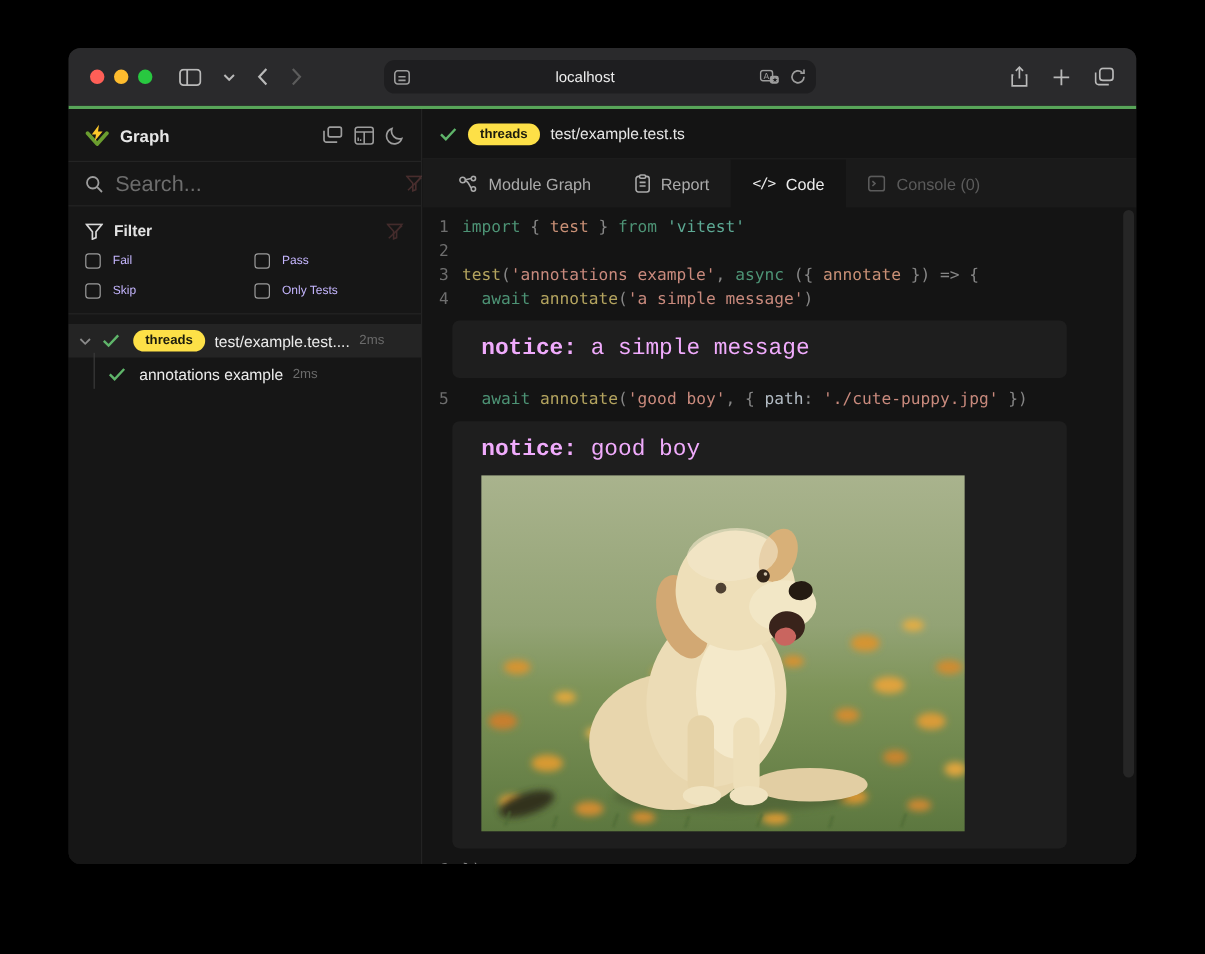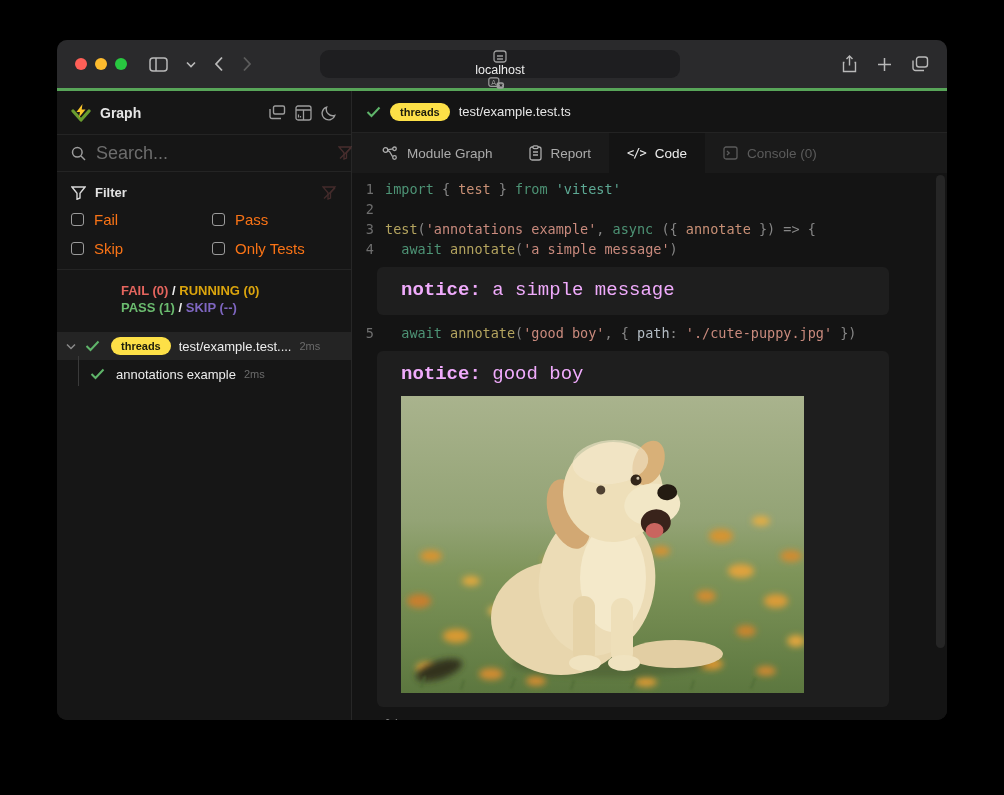--- a/index.html
+++ b/index.html
@@ -10,21 +10,21 @@
             box-shadow:0 25px 60px rgba(0,0,0,.7); }
 
   
   .chrome { height:48px; background:#2a2a2c; display:flex; align-items:center; padding:0 18px; position:relative; }
   .lights { display:flex; gap:8px; margin-right:22px; }
   .light { width:12px; height:12px; border-radius:50%; }
   .chrome-icon { color:#b9b9b9; display:flex; align-items:center; justify-content:center; }
   .chrome-icon.dim { color:#5c5c5c; }
   .chrome-left { display:flex; align-items:center; gap:18px; }
   .urlbar { position:absolute; left:263px; top:10px; width:360px; height:28px; border-radius:9px;
-            background:#1e1e20; display:flex; align-items:center; padding:0 8px;flex-direction:column; }
+            background:#1e1e20; display:flex; align-items:center; padding:0 8px; }
   .urlbar .addr { flex:1; text-align:center; color:#ededed; font-size:12.5px; }
   .chrome-right { position:absolute; right:18px; display:flex; gap:20px; align-items:center; }
 
   .green-line { height:3px; background:#58a559; }
 
   
   .app { display:flex; height:629px; background:#141414; }
   .sidebar { width:295px; background:#161616; border-right:1px solid #272727; display:flex; flex-direction:column; }
   .main { flex:1; display:flex; flex-direction:column; min-width:0; background:#141414; position:relative; }
 
@@ -37,21 +37,21 @@
   .sb-search input { flex:1; background:transparent; border:none; outline:none; color:#cfcfcf; font-size:18px; }
   .sb-search input::placeholder { color:#6d6d6d; }
 
   
   .filter { padding:13px 14px 12px; }
   .filter-title-row { display:flex; align-items:center; gap:9px; color:#e2e2e2; }
   .filter-title { font-size:13px; font-weight:700; }
   .filter-grid { margin-top:11px; display:grid; grid-template-columns:141px 1fr; row-gap:12px; }
   .chk { display:flex; align-items:center; gap:10px; cursor:default; }
   .chk .box { width:13px; height:13px; border:1.4px solid #9b9b9b; border-radius:3px; background:transparent; }
-  .chk .lbl { color:#f97316; font-size:15px; }
+  .chk .lbl { color:#c4b5fd; font-size:10px; }
 
   .sb-divider { border-top:1px solid #242424; }
 
   
   .status { margin:12px 0 8px; padding-left:64px; font-size:13px; font-weight:700; line-height:17px; white-space:pre; }
   .st-fail { color:#e5655e; } .st-running { color:#dba50d; }
   .st-pass { color:#6bbb6f; } .st-skip { color:#7e66c0; }
   .st-sep { color:#ececec; }
 
   
@@ -266,22 +266,20 @@
           </div>
           <div class="chk">
             <span class="box"></span>
             <span class="lbl">Only Tests</span>
           </div>
         </div>
       </div>
 
       <div class="sb-divider"></div>
 
-      <div class="status"><span class="st-fail">FAIL (0)</span><span class="st-sep"> / </span><span class="st-running">RUNNING (0)</span>
-<span class="st-pass">PASS (1)</span><span class="st-sep"> / </span><span class="st-skip">SKIP (--)</span></div>
 
       <div class="tree">
         <div class="tree-row row-file selected">
           <span class="t-chevron">
             <svg class="ic" width="10" height="7" viewBox="0 0 10 7" fill="none" stroke="currentColor" stroke-width="1.5">
                 <polyline points="1,1.5 5,5.5 9,1.5"></polyline>
               </svg>
           </span>
           <span class="t-check">
             <svg class="ic" width="15" height="12" viewBox="0 0 15 12" fill="none" stroke="currentColor" stroke-width="2">

